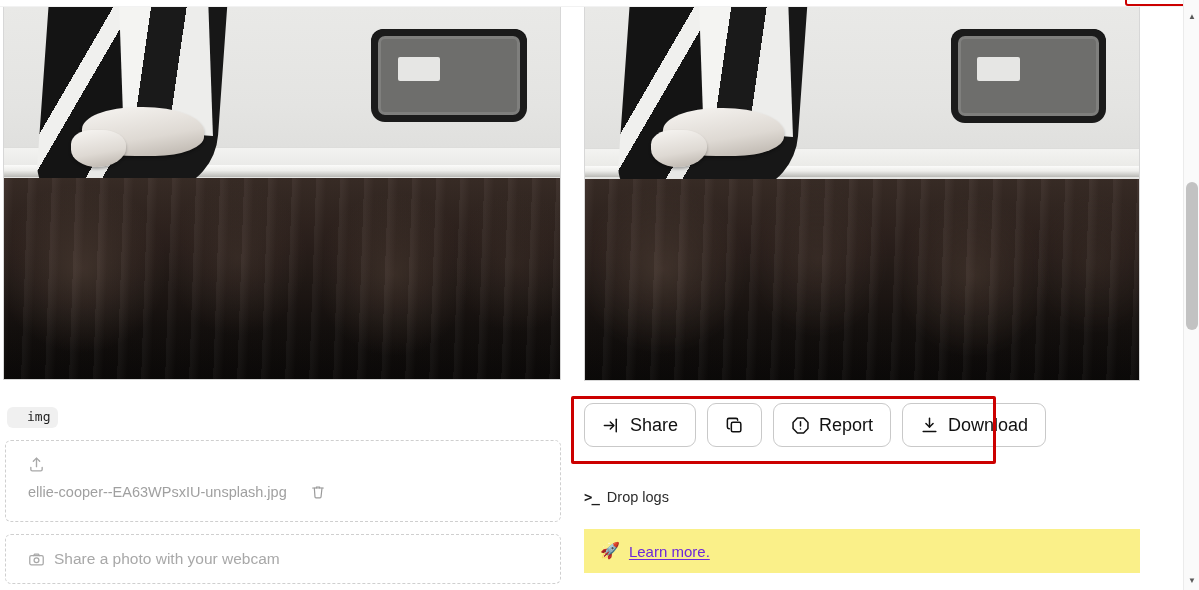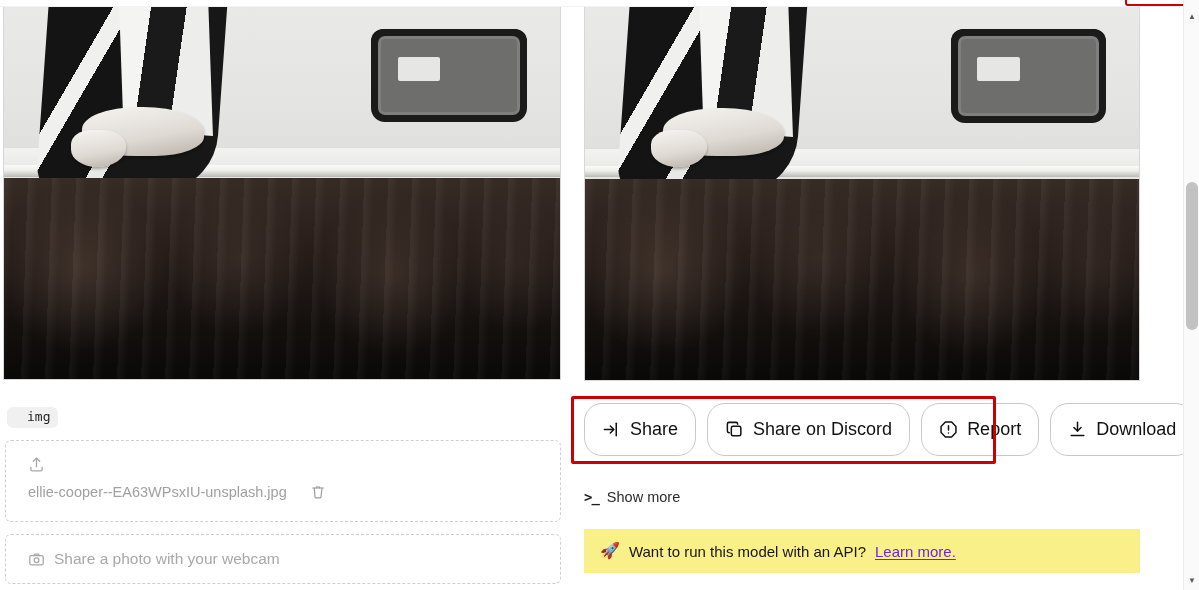--- a/index.html
+++ b/index.html
@@ -196,24 +196,24 @@
     position: absolute;
     left: 584px; top: 403px;
     display: flex;
     align-items: center;
     gap: 11px;
   }
   .btn {
     display: inline-flex;
     align-items: center;
     gap: 9px;
-    height: 53px;
+    height: 44px;
     padding: 0 17px;
     border: 1px solid #c9c9c9;
-    border-radius: 18px;
+    border-radius: 9px;
     background: #ffffff;
     color: #111111;
     font-size: 18px;
     font-family: "Liberation Sans", sans-serif;
     cursor: pointer;
     white-space: nowrap;
   }
 
   
   .annot-box {
@@ -379,21 +379,20 @@
       <span>Share</span>
     </button>
 
     <button class="btn">
       <span class="icon">
         <svg width="19" height="19" viewBox="0 0 24 24" fill="none" stroke="#111111" stroke-width="1.9" stroke-linecap="round" stroke-linejoin="round">
           <rect x="8" y="8" width="12" height="12" rx="2"></rect>
           <path d="M16 5.5V5a2 2 0 0 0-2-2H5a2 2 0 0 0-2 2v9a2 2 0 0 0 2 2h.5"></path>
         </svg>
       </span>
-      <span>Share on Discord</span>
     </button>
 
     <button class="btn">
       <span class="icon">
         <svg width="19" height="19" viewBox="0 0 24 24" fill="none" stroke="#111111" stroke-width="1.9" stroke-linecap="round" stroke-linejoin="round">
           <path d="M8.1 2.6h7.8l5.5 5.5v7.8l-5.5 5.5H8.1L2.6 15.9V8.1z"></path>
           <path d="M12 7.4v5.2"></path>
           <path d="M12 16.3v.05"></path>
         </svg>
       </span>
@@ -409,26 +408,25 @@
         </svg>
       </span>
       <span>Download</span>
     </button>
   </div>
 
   <div class="annot-box"></div>
 
   <div class="show-logs">
     <span class="prompt-glyph">&gt;_</span>
-    <span>Show more</span>
+    <span>Drop logs</span>
   </div>
 
   <div class="api-banner">
     <span class="rocket">🚀</span>
-    <span>Want to run this model with an API?</span>
     <a href="#">Learn more.</a>
   </div>
 
   <div class="scrollbar">
     <div class="sb-arrow up">▲</div>
     <div class="sb-thumb"></div>
     <div class="sb-arrow down">▼</div>
   </div>
 
 </div>

